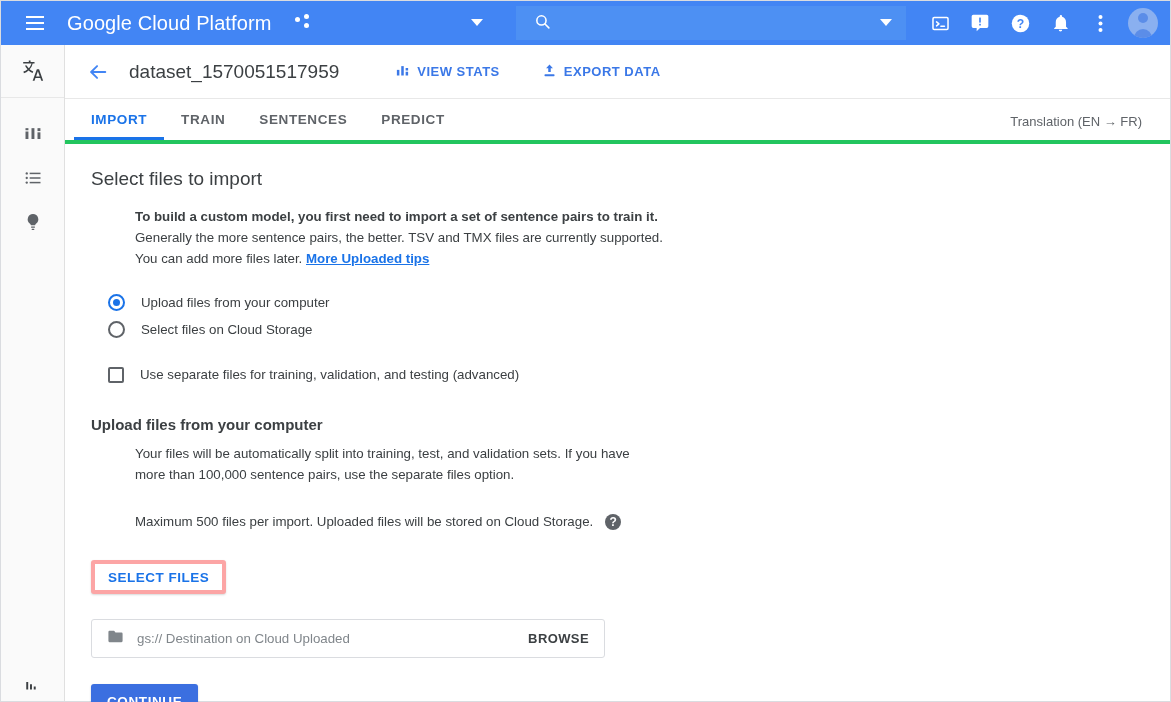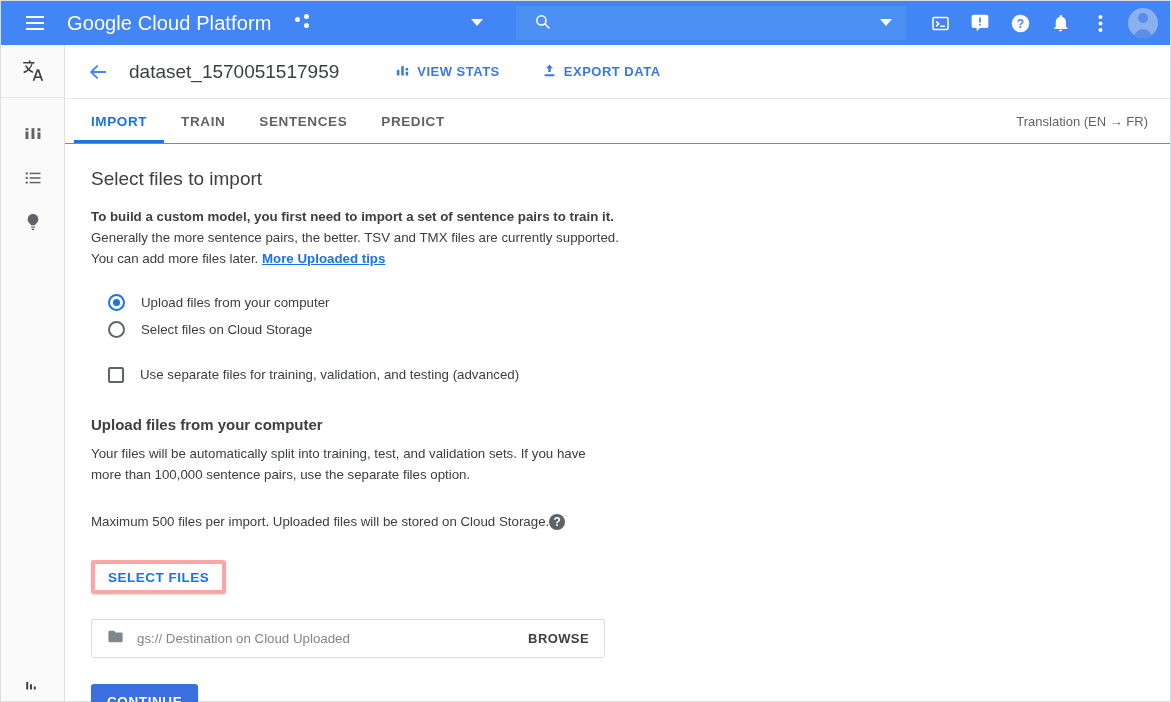--- a/index.html
+++ b/index.html
@@ -123,47 +123,47 @@
   }
   .hdr-action {
     display: flex; align-items: center; gap: 7px;
     color: #3b78e7; font-size: 13px; font-weight: bold;
     letter-spacing: .5px; cursor: pointer;
   }
   .hdr-action.view-stats { margin-left: 56px; }
   .hdr-action.export-data { margin-left: 42px; text-align: right; }
 
   .tabbar {
-    height: 45px; border-bottom: 1px solid #22c55e;
+    height: 45px; border-bottom: 4px solid #22c55e;
     display: flex; align-items: stretch; position: relative;
   }
   .tab {
     display: flex; align-items: center; justify-content: center;
     padding: 0 17px; font-size: 13.5px; font-weight: bold;
     letter-spacing: .6px; color: #5f6368; cursor: pointer;
     position: relative;
   }
   .tab:first-child { margin-left: 9px; }
   .tab.active { color: #1a73e8; }
   .tab.active::after {
     content: ""; position: absolute; bottom: 0; left: 0; right: 0;
     height: 3px; background: #1a73e8;
   }
   .tabbar-right {
-    position: absolute; right: 22px; top: 0; height: 45px;
+    position: absolute; right: 28px; top: 0; height: 45px;
     display: flex; align-items: center;
     font-size: 13px; color: #5f6368;
   }
 
   .body-area { padding: 24px 26px 0 26px; }
   .h1 {
     font-size: 19px; color: #3c4043; font-weight: normal;
     margin-bottom: 16px;
   }
-  .para { font-size: 13.3px; color: #3c4043; line-height: 21px; }
+  .para { font-size: 13.3px; color: #3c4043; line-height: 21px; margin-left: 44px; }
   .para.bold { font-weight: bold; }
   .link {
     color: #1a73e8; text-decoration: underline; font-weight: bold;
     cursor: pointer;
   }
 
   .radios { margin-top: 20px; margin-left: 17px; }
   .opt-row {
     display: flex; align-items: center; height: 27px; cursor: pointer;
   }
@@ -182,21 +182,21 @@
   .checkbox {
     width: 16px; height: 16px; border: 2px solid #5f6368;
     border-radius: 2px; flex: none;
   }
 
   .h2 {
     font-size: 15px; font-weight: bold; color: #3c4043;
     margin-top: 28px; margin-bottom: 10px;
   }
   .note-row {
-    display: flex; align-items: center; margin-top: 26px;
+    display: flex; align-items: center; gap: 12px; margin-top: 26px;
   }
   .help-dot {
     width: 16px; height: 16px; border-radius: 50%; background: #5f6368;
     color: #fff; font-size: 12px; font-weight: bold;
     display: flex; align-items: center; justify-content: center;
     cursor: pointer; flex: none;
   }
 
   .btn-outline {
     margin-top: 28px; display: inline-flex; align-items: center;

